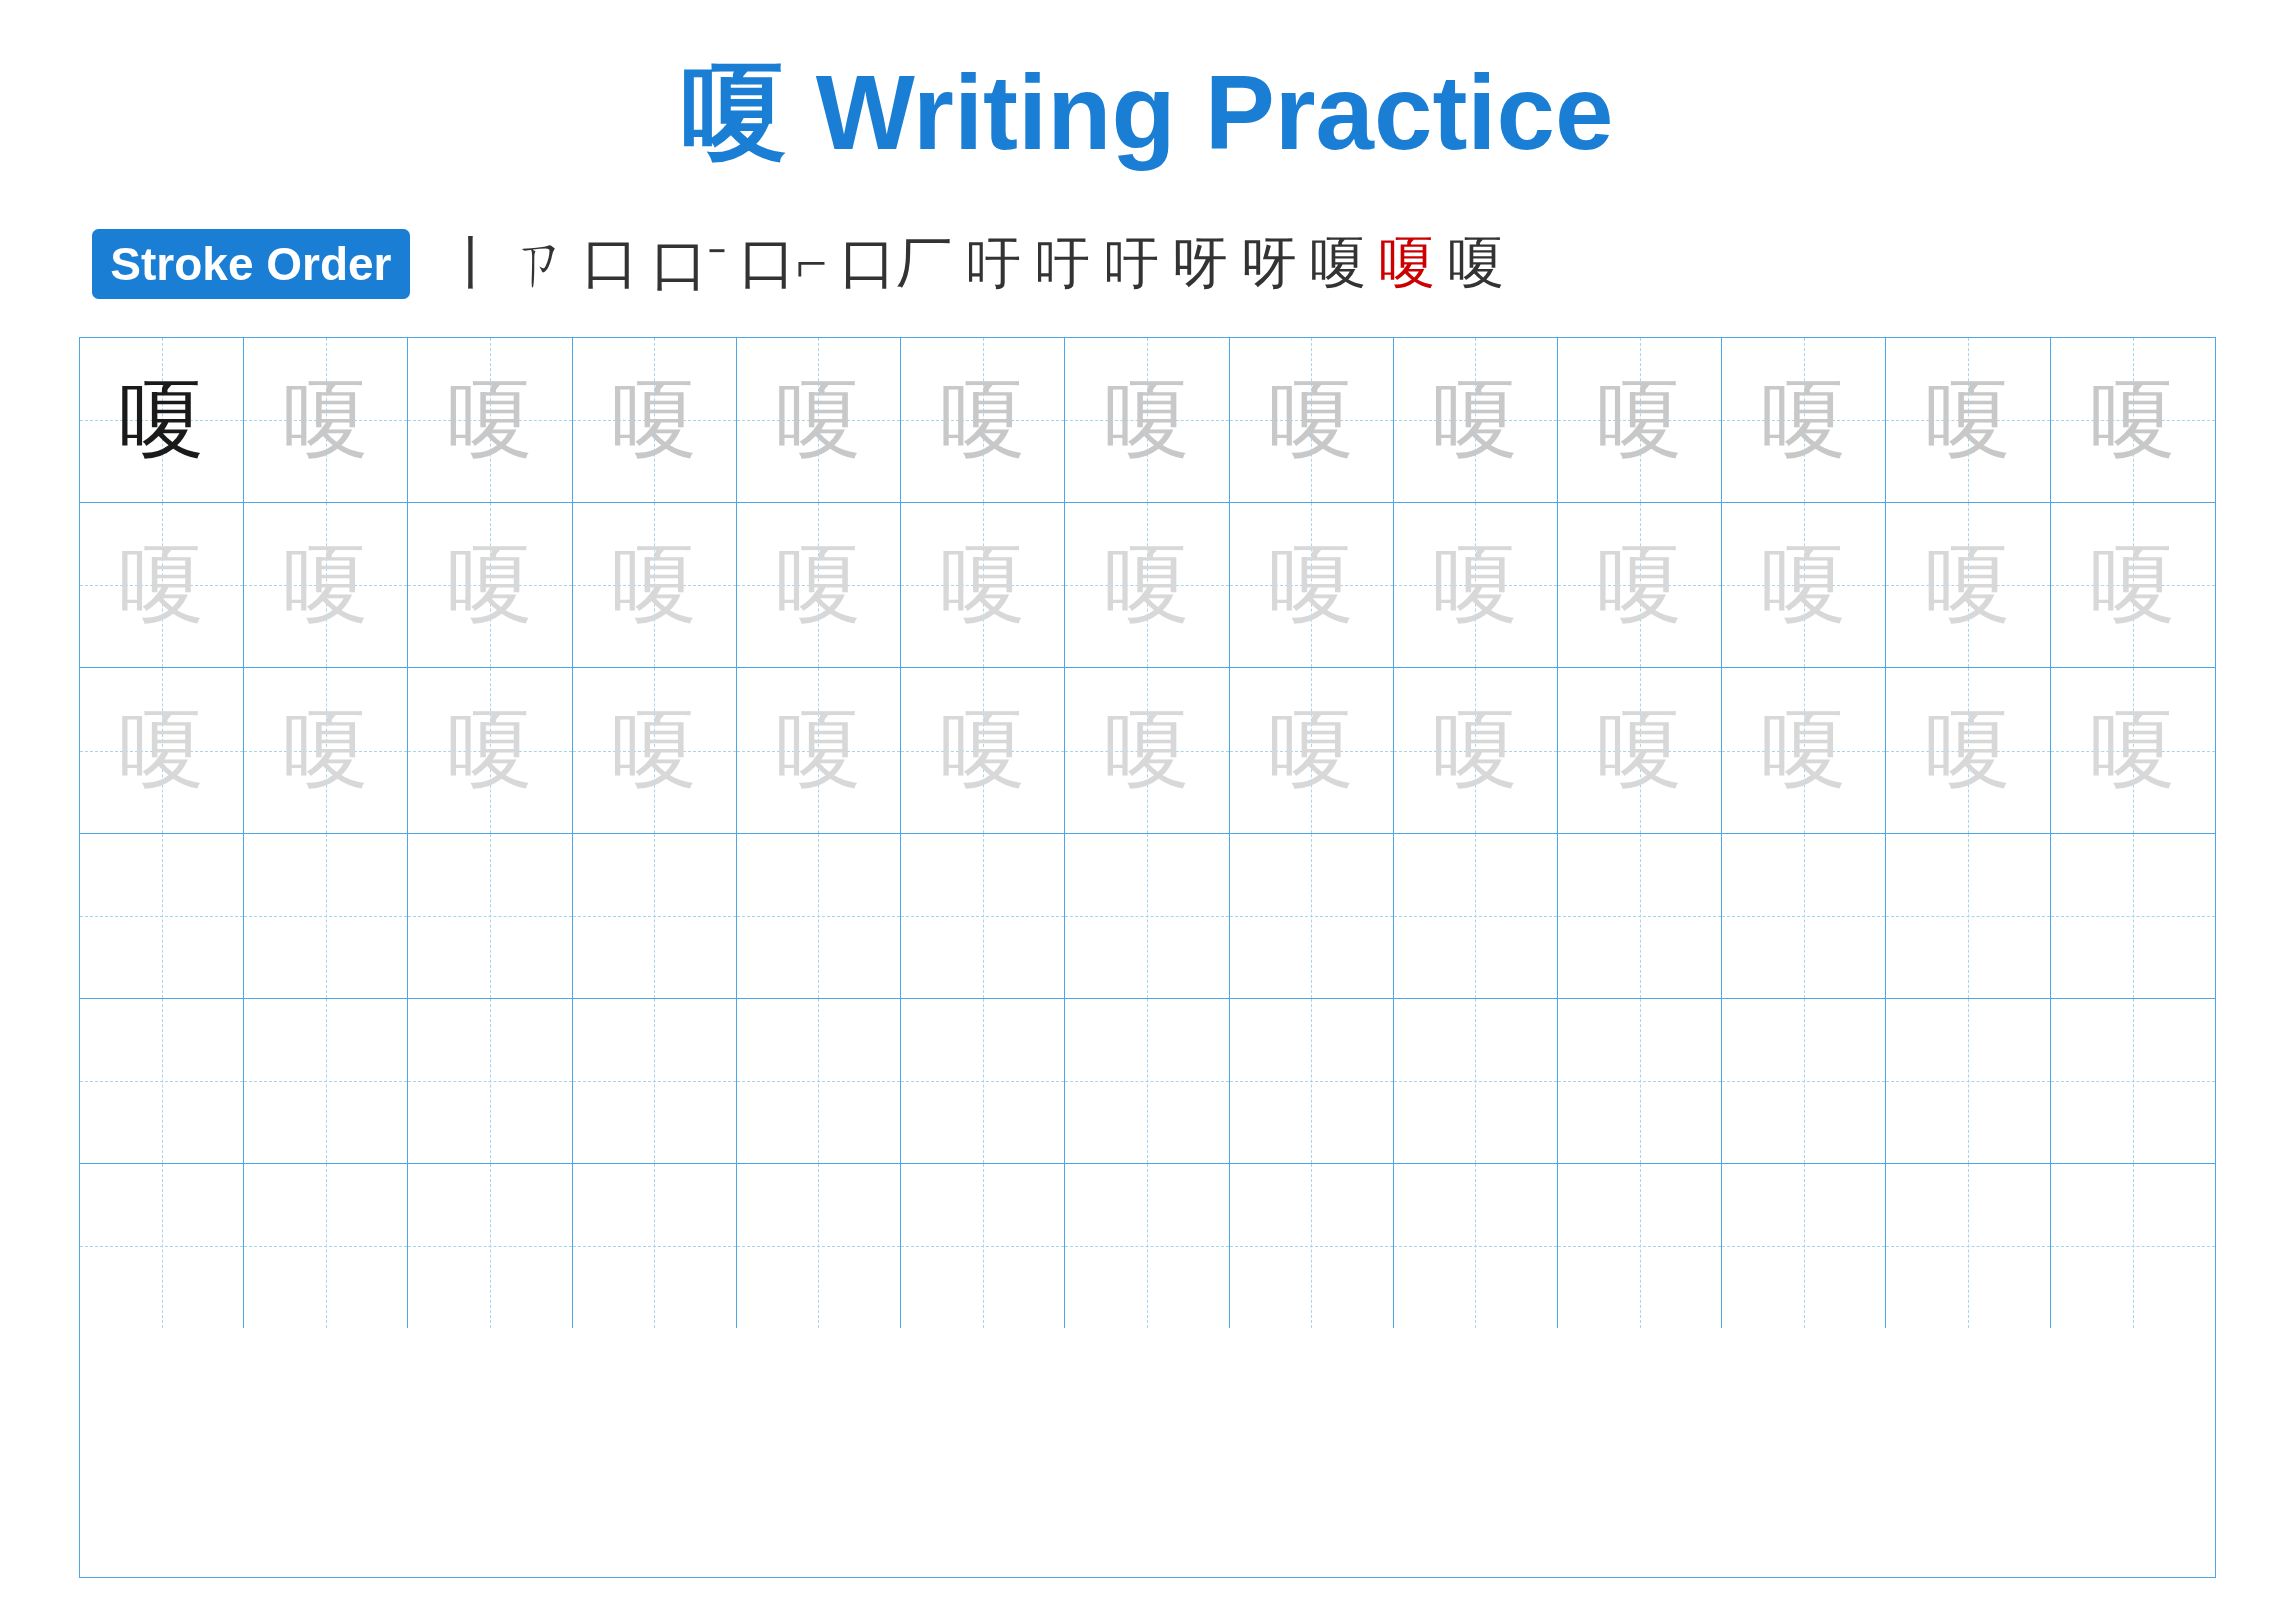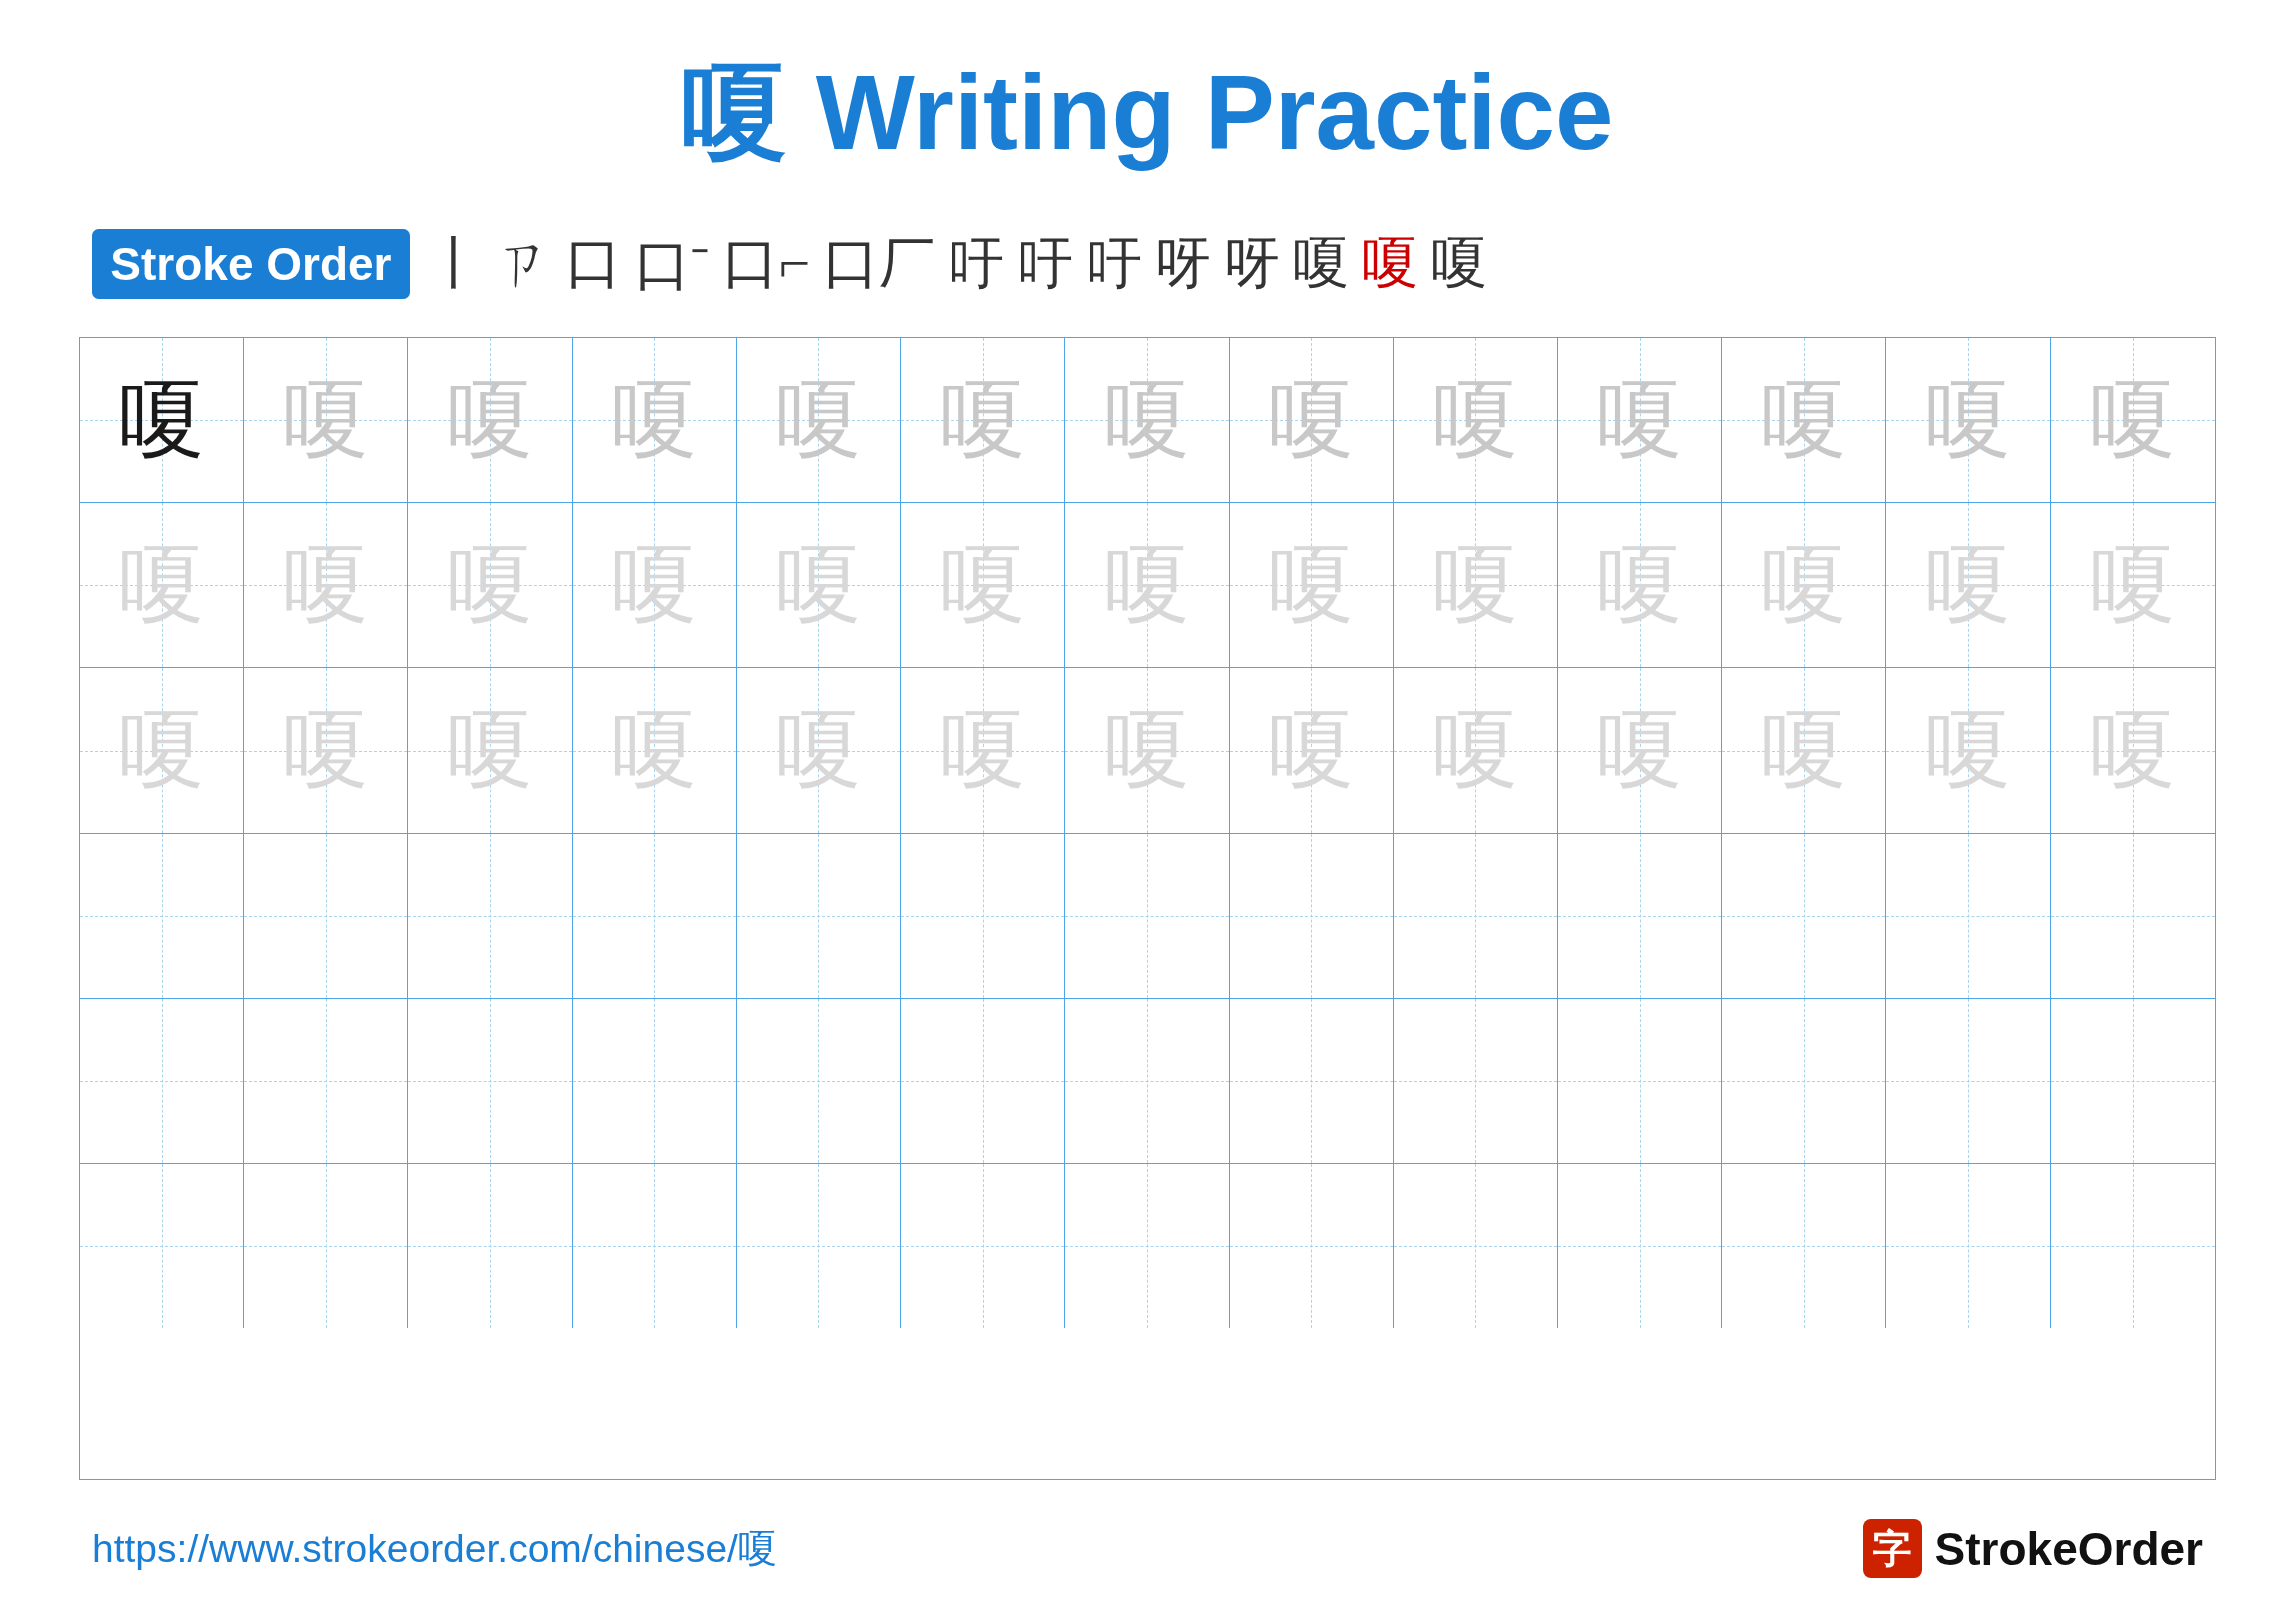--- a/index.html
+++ b/index.html
@@ -30,21 +30,21 @@
       text-align: center;
       margin-bottom: 39px;
       font-family: Arial, sans-serif;
     }
 
     .stroke-order-row {
       display: flex;
       align-items: center;
       width: 100%;
       margin-bottom: 33px;
-      gap: 17px;
+      gap: 34px;
       padding-left: 13px;
     }
 
     .stroke-order-label {
       background: #1a7fd4;
       color: white;
       font-size: 46px;
       font-weight: bold;
       padding: 7.9px 18.3px;
       border-radius: 6.5px;
@@ -372,22 +372,15 @@
         <div class="grid-cell"></div>
         <div class="grid-cell"></div>
         <div class="grid-cell"></div>
         <div class="grid-cell"></div>
         <div class="grid-cell"></div>
         <div class="grid-cell"></div>
         <div class="grid-cell"></div>
       </div>
     </div>
 
-  <div class="footer">
-    <span class="footer-url">https://www.strokeorder.com/chinese/嗄</span>
-    <div class="footer-brand">
-      <div class="brand-icon">字</div>
-      <span class="brand-text">StrokeOrder</span>
-    </div>
-  </div>
 
 </div>
 
 
 </body></html>

